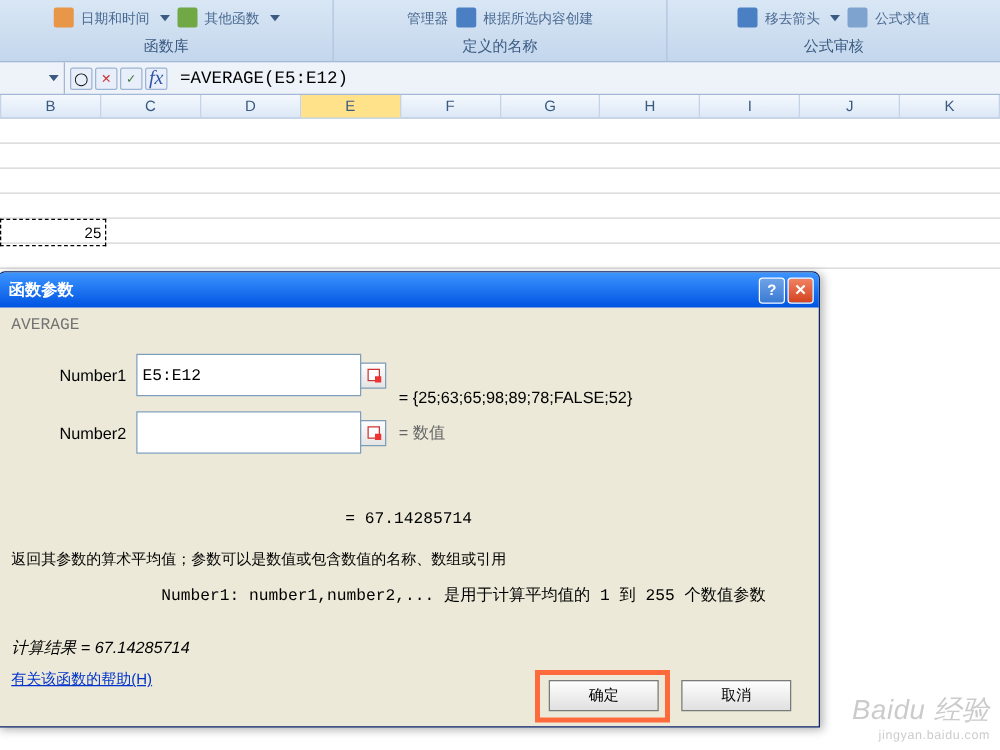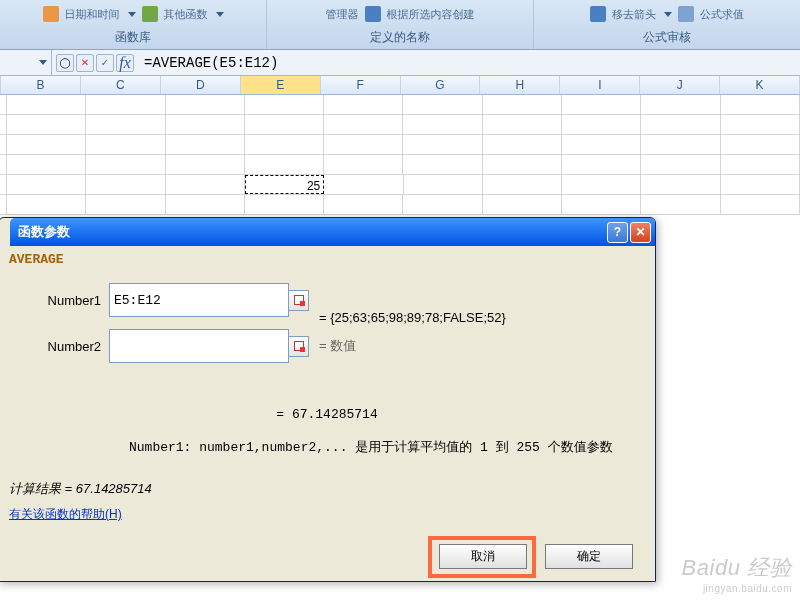--- a/index.html
+++ b/index.html
@@ -22,34 +22,34 @@
 .fx-btn.check { color: #3a7a3a; }
 .fx-btn.fx { color: #3355aa; font-family: "Times New Roman", serif; font-style: italic; font-size: 16px; }
 .formula-input { flex: 1; border: none; background: transparent; font-family: "Courier New", monospace; font-size: 14px; padding-left: 6px; outline: none; }
 
 .col-headers { height: 19px; display: flex; background: linear-gradient(#f4f8fd, #dce8f6); border-bottom: 1px solid #9fb8d8; }
 .col-h { width: 85px; border-right: 1px solid #c4d3e8; text-align: center; font-size: 12px; color: #3b5a82; line-height: 19px; }
 .col-h.first { width: 0; }
 .col-h.active { background: #ffe28a; }
 
 .grid { position: relative; height: 120px; background: #fff; }
-.grid-row { height: 20px; display: flex; border-bottom: 1px solid #d4d4d4; }
+.grid-row { height: 20px; display: flex; border-bottom: 1px solid #d4d4d4; flex-direction: column; }
 .grid-cell { width: 85px; border-right: 1px solid #d4d4d4; font-size: 12px; padding: 0 3px; line-height: 20px; text-align: right; }
 .marching { border: 1.5px dashed #000; }
 .grid-cell.first { width: 0; }
 
 .dialog { position: absolute; left: -2px; top: 217px; width: 658px; height: 365px; background: #ece9d8; border: 1px solid #0a246a; border-radius: 6px 6px 0 0; box-shadow: 2px 2px 8px rgba(0,0,0,0.3); }
-.titlebar { height: 28px; background: linear-gradient(#3d95ff, #0053e1); border-radius: 5px 5px 0 0; display: flex; align-items: center; padding: 0 4px 0 8px; margin-left: 11px; }
+.titlebar { height: 28px; background: linear-gradient(#3d95ff, #0053e1); border-radius: 5px 5px 0 0; display: flex; align-items: center; padding: 0 4px 0 8px; }
 .titlebar-text { color: #fff; font-size: 13px; font-weight: bold; flex: 1; }
 .title-btn { width: 21px; height: 21px; margin-left: 2px; border: 1px solid #fff; border-radius: 3px; display: flex; align-items: center; justify-content: center; font-size: 12px; font-weight: bold; cursor: pointer; }
 .title-btn.help { background: linear-gradient(#6fa3e8, #3a7ad4); color: #fff; }
 .title-btn.close { background: linear-gradient(#f08262, #d4421e); color: #fff; }
 
 .dialog-body { padding: 6px 10px 8px 10px; font-size: 12px; }
-.func-name { color: #a16207; font-family: "Courier New", monospace; font-size: 13px; margin-bottom: 8px; font-weight: bold; }
+.func-name { color: #737373; font-family: "Courier New", monospace; font-size: 13px; margin-bottom: 8px; }
 .arg-row { display: flex; align-items: center; margin: 4px 0; font-family: "Courier New", monospace; font-size: 13px; }
 .arg-label { width: 100px; text-align: right; padding-right: 8px; }
 .arg-input { width: 180px; height: 34px; border: 1px solid #7f9db9; background: #fff; padding: 0 4px; font-family: "Courier New", monospace; font-size: 13px; }
 .ref-btn { width: 21px; height: 21px; border: 1px solid #7f9db9; background: linear-gradient(#fefefe,#e4e4e4); margin-left: -1px; display: flex; align-items: center; justify-content: center; cursor: pointer; }
 .ref-ic { width: 10px; height: 10px; border: 1px solid #c33; background: #fff; position: relative; }
 .ref-ic::after { content: ""; position: absolute; right: -2px; bottom: -2px; width: 5px; height: 5px; background: #e33; }
 .arg-result { margin-left: 10px; color: #666; }
 .arg-result.val { color: #000; margin-top: 35px; }
 
 .result-line { text-align: center; font-family: "Courier New", monospace; font-size: 13px; margin-top: 44px; margin-bottom: 16px; }
@@ -230,30 +230,31 @@
     <div class="arg-row">
       <div class="arg-label">Number2</div>
       <input class="arg-input" value="" style="">
       <div class="ref-btn">
           <div class="ref-ic"></div>
         </div>
       <div class="arg-result">= 数值</div>
     </div>
 
     <div class="result-line">= 67.14285714</div>
+    <div class="desc">返回其参数的算术平均值；参数可以是数值或包含数值的名称、数组或引用</div>
     <div class="desc-sub">Number1: number1,number2,... 是用于计算平均值的 1 到 255 个数值参数</div>
 
     <div class="calc-result">
       <span>计算结果 = </span><span>67.14285714</span>
     </div>
     <span class="help-link">有关该函数的帮助(H)</span>
 
     <div class="btn-row">
+      <button class="dlg-btn">确定</button>
       <button class="dlg-btn">取消</button>
-      <button class="dlg-btn">确定</button>
     </div>
     <div class="ok-highlight"></div>
   </div>
 </div>
 
 <div class="watermark">
   <span>Baidu 经验</span>
   <small>jingyan.baidu.com</small>
 </div>
 

